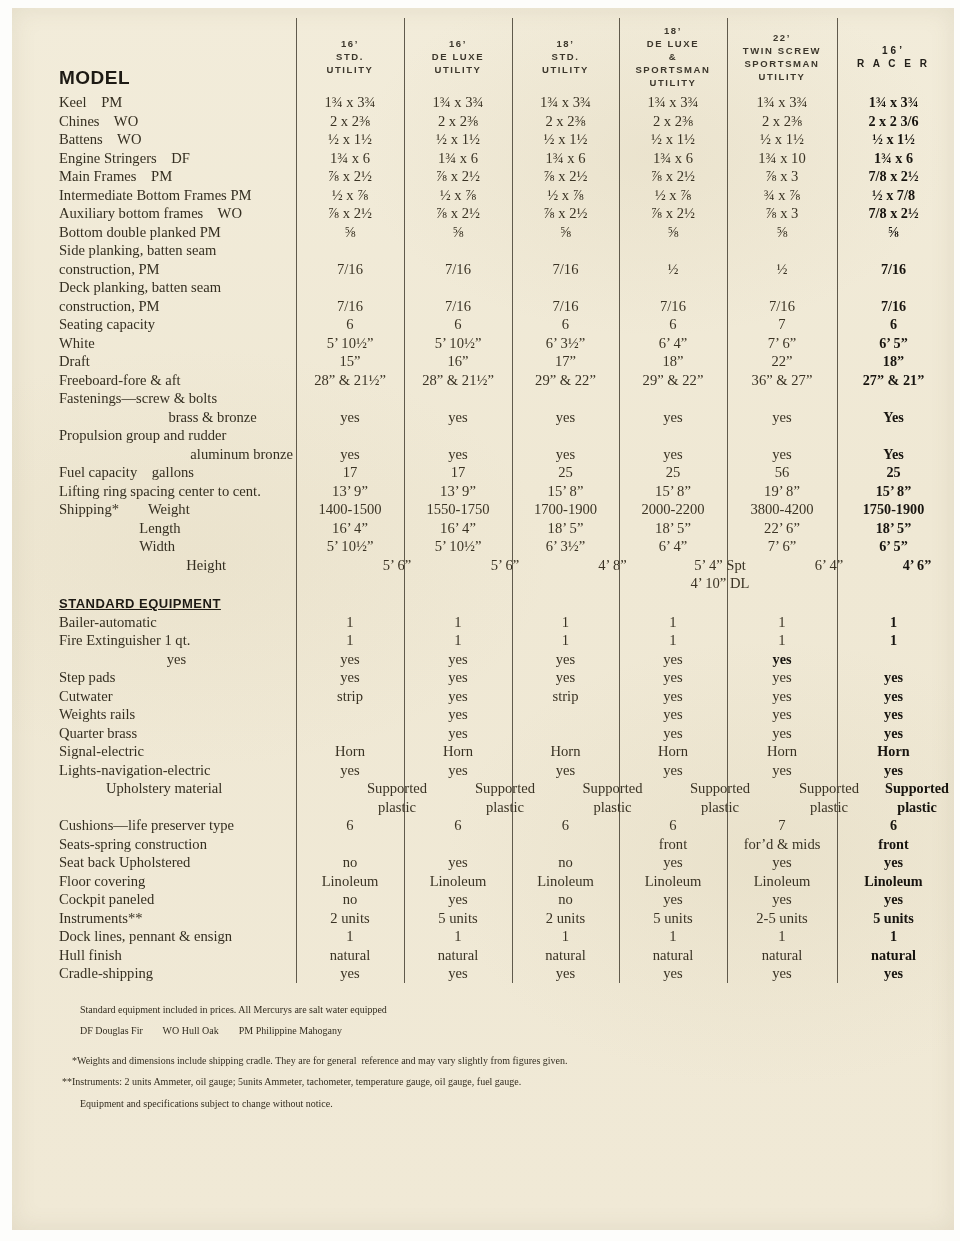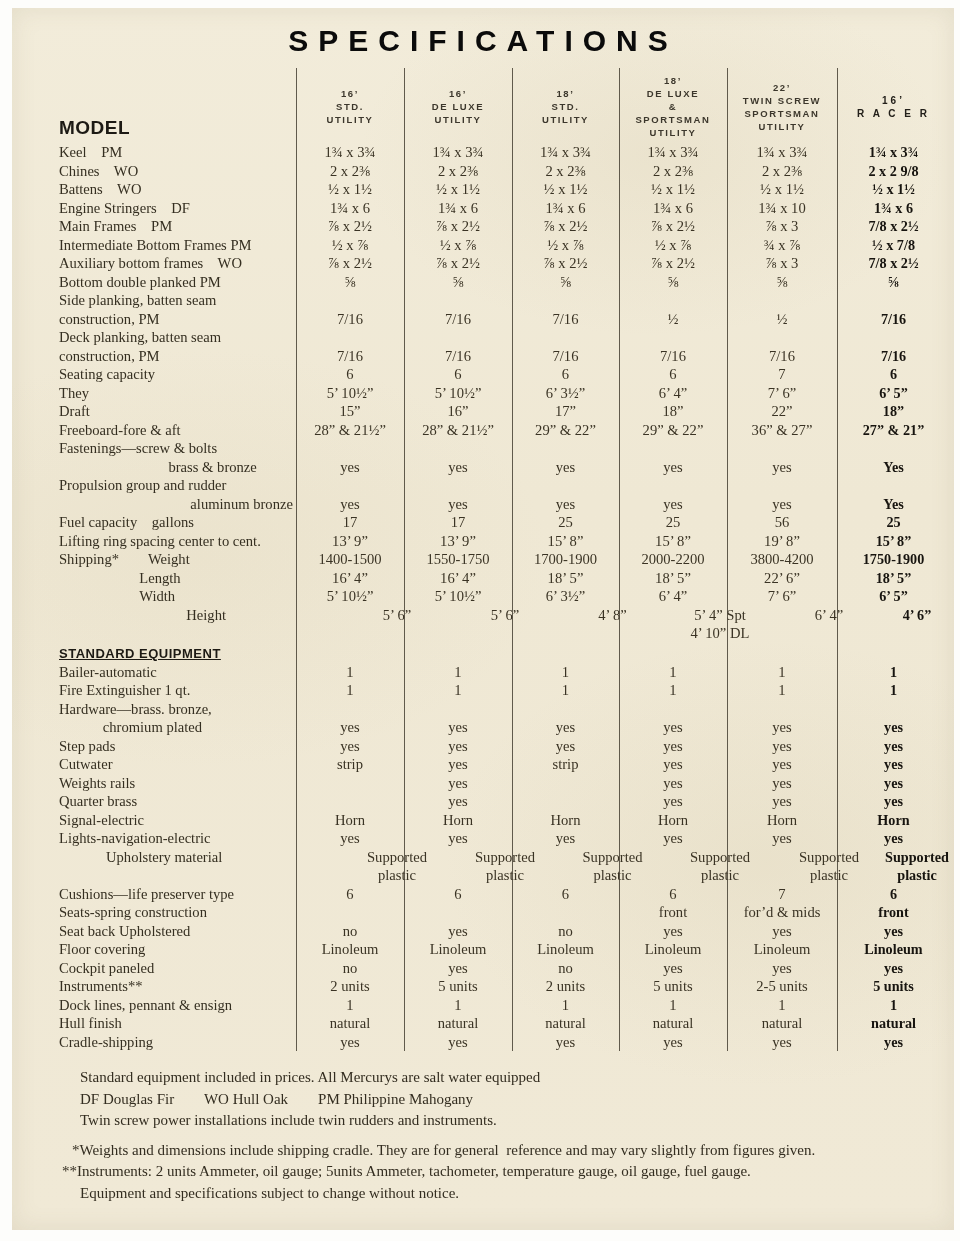--- a/index.html
+++ b/index.html
@@ -26,33 +26,32 @@
         align-self:center;padding-top:6px;}
   .col-head.racer{letter-spacing:3px;color:#23201a;font-size:10px;}
   .row{align-items:end;min-height:18.5px;line-height:18.5px;font-size:14.6px;}
   .row.v-multi{align-items:start;margin-left:47px;}
   .row-label{white-space:pre-wrap;padding-left:2px;color:#352f21;}
   .cell{text-align:center;white-space:pre-wrap;}
   .cell.racer{font-weight:700;color:#17140f;font-size:14.2px;}
   .section-row{min-height:19px;line-height:19px;}
   .section-row span{font-family:"Liberation Sans",sans-serif;font-weight:700;font-size:13px;
         letter-spacing:.5px;color:#1d1a14;padding-left:2px;text-decoration:underline;}
-  .footnotes{margin-left:68px;margin-right:22px;margin-top:16px;font-size:15px;
+  .footnotes{margin-left:68px;margin-right:22px;margin-top:16px;font-size:10px;
         line-height:21.5px;color:#332d20;}
   .fn{white-space:pre-wrap;}
   .fn-star{margin-left:-8px;margin-top:8px;}
   .fn-dstar{margin-left:-18px;}
 </style>
 </head>
 <body>
 
 <div class="scan">
   <div class="paper">
 
-    <div class="page-title">SPECIFICATIONS</div>
 
     <div class="table">
       <div class="rule rule1"></div>
       <div class="rule rule2"></div>
       <div class="rule rule3"></div>
       <div class="rule rule4"></div>
       <div class="rule rule5"></div>
       <div class="rule rule6"></div>
 
       <div class="grid-row header-row">
@@ -90,21 +89,21 @@
             <div class="cell">1¾ x 3¾</div>
             <div class="cell racer">1¾ x 3¾</div>
           </div>
           <div class="grid-row row">
             <div class="row-label">Chines    WO</div>
             <div class="cell">2 x 2⅜</div>
             <div class="cell">2 x 2⅜</div>
             <div class="cell">2 x 2⅜</div>
             <div class="cell">2 x 2⅜</div>
             <div class="cell">2 x 2⅜</div>
-            <div class="cell racer">2 x 2 9/8</div>
+            <div class="cell racer">2 x 2 3/6</div>
           </div>
           <div class="grid-row row">
             <div class="row-label">Battens    WO</div>
             <div class="cell">½ x 1½</div>
             <div class="cell">½ x 1½</div>
             <div class="cell">½ x 1½</div>
             <div class="cell">½ x 1½</div>
             <div class="cell">½ x 1½</div>
             <div class="cell racer">½ x 1½</div>
           </div>
@@ -176,21 +175,21 @@
           <div class="grid-row row">
             <div class="row-label">Seating capacity</div>
             <div class="cell">6</div>
             <div class="cell">6</div>
             <div class="cell">6</div>
             <div class="cell">6</div>
             <div class="cell">7</div>
             <div class="cell racer">6</div>
           </div>
           <div class="grid-row row">
-            <div class="row-label">They</div>
+            <div class="row-label">White</div>
             <div class="cell">5’ 10½”</div>
             <div class="cell">5’ 10½”</div>
             <div class="cell">6’ 3½”</div>
             <div class="cell">6’ 4”</div>
             <div class="cell">7’ 6”</div>
             <div class="cell racer">6’ 5”</div>
           </div>
           <div class="grid-row row">
             <div class="row-label">Draft</div>
             <div class="cell">15”</div>
@@ -297,22 +296,20 @@
           <div class="grid-row row">
             <div class="row-label">Fire Extinguisher 1 qt.</div>
             <div class="cell">1</div>
             <div class="cell">1</div>
             <div class="cell">1</div>
             <div class="cell">1</div>
             <div class="cell">1</div>
             <div class="cell racer">1</div>
           </div>
           <div class="grid-row row">
-            <div class="row-label">Hardware—brass. bronze,
-            chromium plated</div>
             <div class="cell">yes</div>
             <div class="cell">yes</div>
             <div class="cell">yes</div>
             <div class="cell">yes</div>
             <div class="cell">yes</div>
             <div class="cell racer">yes</div>
           </div>
           <div class="grid-row row">
             <div class="row-label">Step pads</div>
             <div class="cell">yes</div>
@@ -462,20 +459,19 @@
             <div class="cell">yes</div>
             <div class="cell">yes</div>
             <div class="cell racer">yes</div>
           </div>
         </div>
     </div>
 
     <div class="footnotes" id="footnotes">
         <div class="fn">Standard equipment included in prices. All Mercurys are salt water equipped</div>
         <div class="fn">DF Douglas Fir        WO Hull Oak        PM Philippine Mahogany</div>
-        <div class="fn">Twin screw power installations include twin rudders and instruments.</div>
         <div class="fn fn-star">*Weights and dimensions include shipping cradle. They are for general  reference and may vary slightly from figures given.</div>
         <div class="fn fn-dstar">**Instruments: 2 units Ammeter, oil gauge; 5units Ammeter, tachometer, temperature gauge, oil gauge, fuel gauge.</div>
         <div class="fn">Equipment and specifications subject to change without notice.</div>
       </div>
 
   </div>
 </div>
 
 </body></html>

